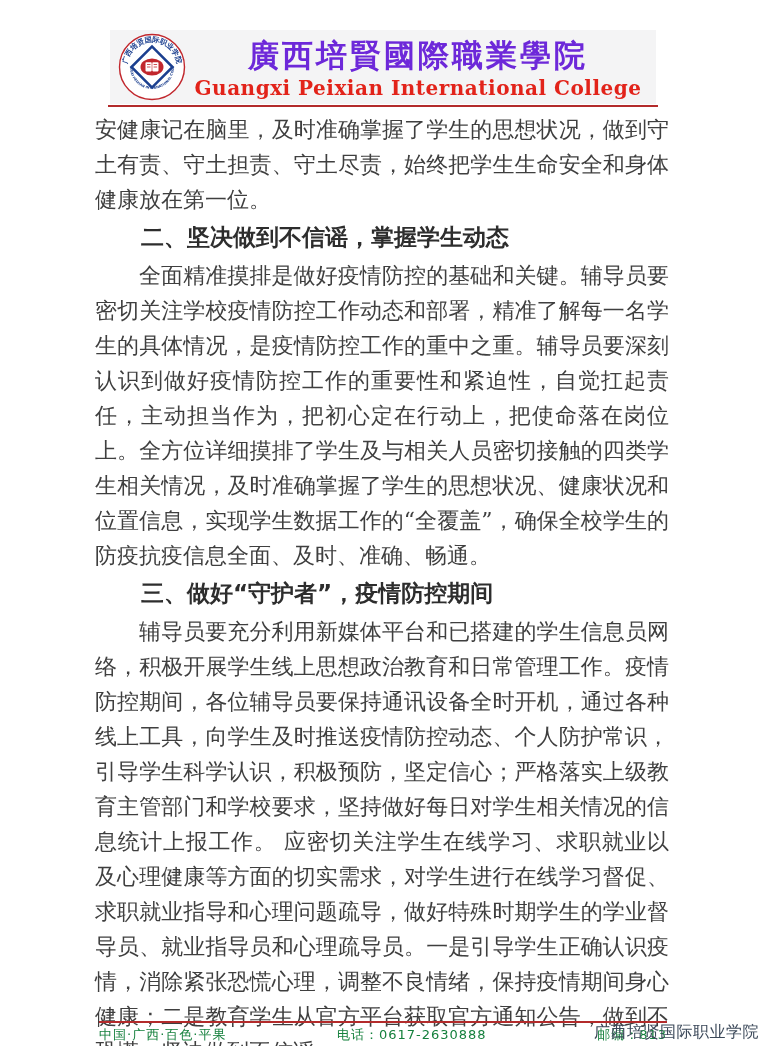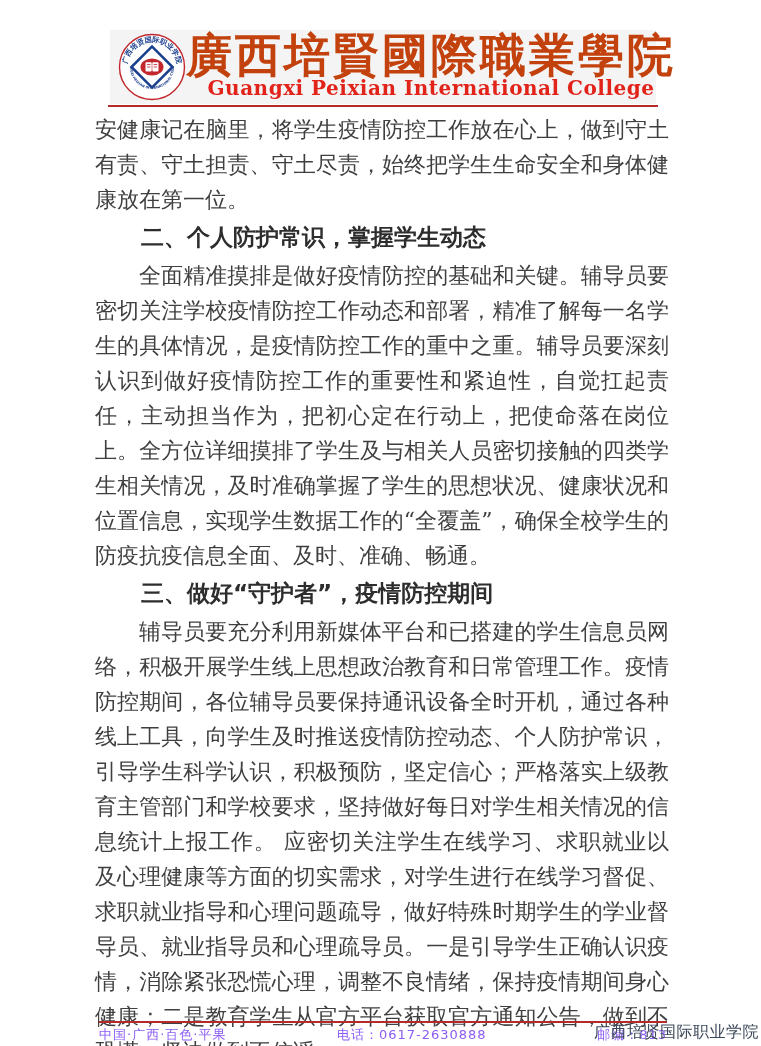--- a/index.html
+++ b/index.html
@@ -28,24 +28,24 @@
     flex: 0 0 auto;
   }
   .title-block {
     flex: 1;
     text-align: center;
     padding-right: 6px;
   }
   .title-cn {
     font-family: "DejaVu Serif", serif;
     font-weight: bold;
-    font-size: 46px;
+    font-size: 31px;
     line-height: 42px;
     letter-spacing: 3px;
-    color: #c2410c;
+    color: #6d28d9;
     white-space: nowrap;
   }
   .title-en {
     font-family: "DejaVu Serif", serif;
     font-weight: bold;
     font-size: 20px;
     line-height: 24px;
     letter-spacing: 0.5px;
     color: #e2231a;
     white-space: nowrap;
@@ -88,21 +88,21 @@
     background: #b32b2b;
   }
   .footer-row {
     position: absolute;
     left: 99px; top: 1026px;
     width: 568px;
     display: flex;
     justify-content: space-between;
     font-family: "DejaVu Sans", sans-serif;
     font-size: 13px;
-    color: #8b5cf6;
+    color: #15803d;
     letter-spacing: 1px;
   }
   .footer-item { white-space: nowrap; }
   .watermark {
     position: absolute;
     right: 2px; top: 1022px;
     font-family: "DejaVu Sans", sans-serif;
     font-size: 16px;
     font-weight: 500;
     color: #3b4859;
@@ -143,22 +143,22 @@
       </svg>
     </div>
     <div class="title-block">
       <div class="title-cn">廣西培賢國際職業學院</div>
       <div class="title-en">Guangxi Peixian International College</div>
     </div>
   </div>
   <div class="rule-top"></div>
 
   <div class="doc-body">
-    <p class="para-cont">安健康记在脑里，将学生疫情防控工作放在心上，做到守土有责、守土担责、守土尽责，始终把学生生命安全和身体健康放在第一位。</p>
-    <p class="heading">二、个人防护常识，掌握学生动态</p>
+    <p class="para-cont">安健康记在脑里，及时准确掌握了学生的思想状况，做到守土有责、守土担责、守土尽责，始终把学生生命安全和身体健康放在第一位。</p>
+    <p class="heading">二、坚决做到不信谣，掌握学生动态</p>
     <p class="para">全面精准摸排是做好疫情防控的基础和关键。辅导员要密切关注学校疫情防控工作动态和部署，精准了解每一名学生的具体情况，是疫情防控工作的重中之重。辅导员要深刻认识到做好疫情防控工作的重要性和紧迫性，自觉扛起责任，主动担当作为，把初心定在行动上，把使命落在岗位上。全方位详细摸排了学生及与相关人员密切接触的四类学生相关情况，及时准确掌握了学生的思想状况、健康状况和位置信息，实现学生数据工作的“全覆盖”，确保全校学生的防疫抗疫信息全面、及时、准确、畅通。</p>
     <p class="heading">三、做好“守护者”，疫情防控期间</p>
     <p class="para">辅导员要充分利用新媒体平台和已搭建的学生信息员网络，积极开展学生线上思想政治教育和日常管理工作。疫情防控期间，各位辅导员要保持通讯设备全时开机，通过各种线上工具，向学生及时推送疫情防控动态、个人防护常识，引导学生科学认识，积极预防，坚定信心；严格落实上级教育主管部门和学校要求，坚持做好每日对学生相关情况的信息统计上报工作。 应密切关注学生在线学习、求职就业以及心理健康等方面的切实需求，对学生进行在线学习督促、求职就业指导和心理问题疏导，做好特殊时期学生的学业督导员、就业指导员和心理疏导员。一是引导学生正确认识疫情，消除紧张恐慌心理，调整不良情绪，保持疫情期间身心健康；二是教育学生从官方平台获取官方通知公告，做到不恐慌，坚决做到不信谣、</p>
   </div>
 
   <div class="rule-bottom"></div>
   <div class="footer-row">
     <span class="footer-item">中国·广西·百色·平果</span>
     <span class="footer-item">电话：0617-2630888</span>
     <span class="footer-item">邮编：813</span>

